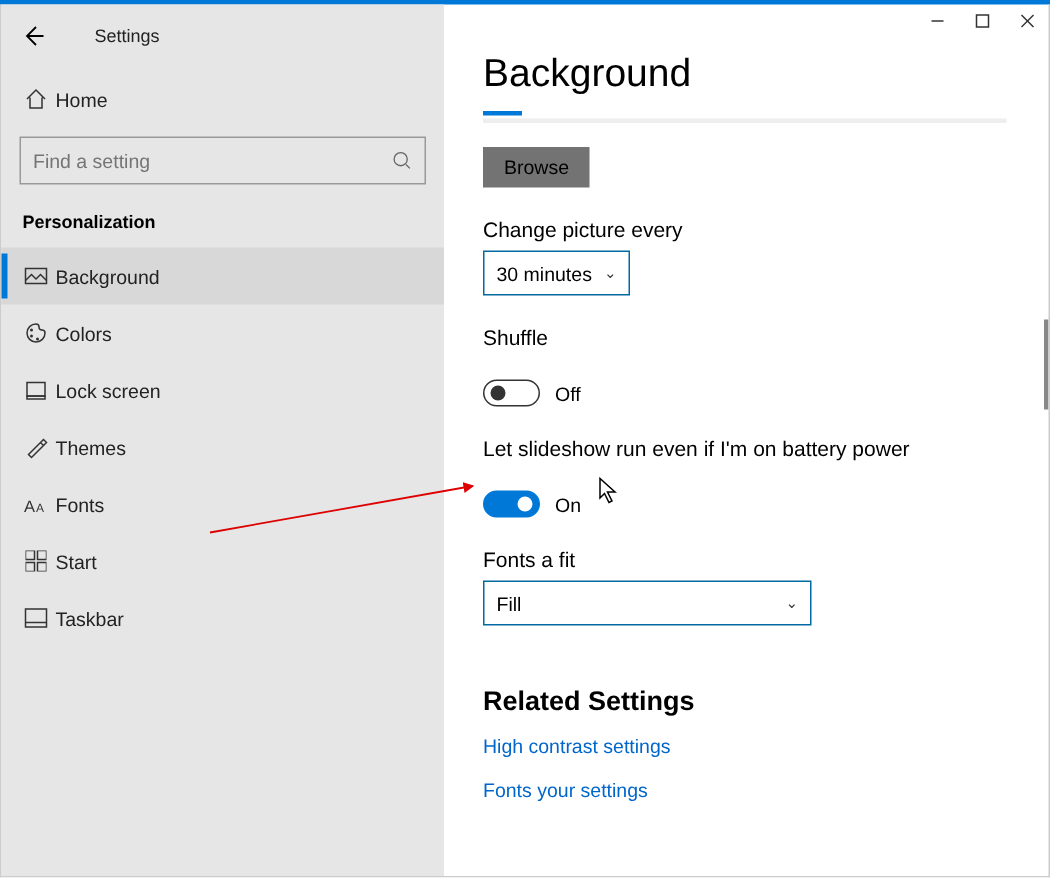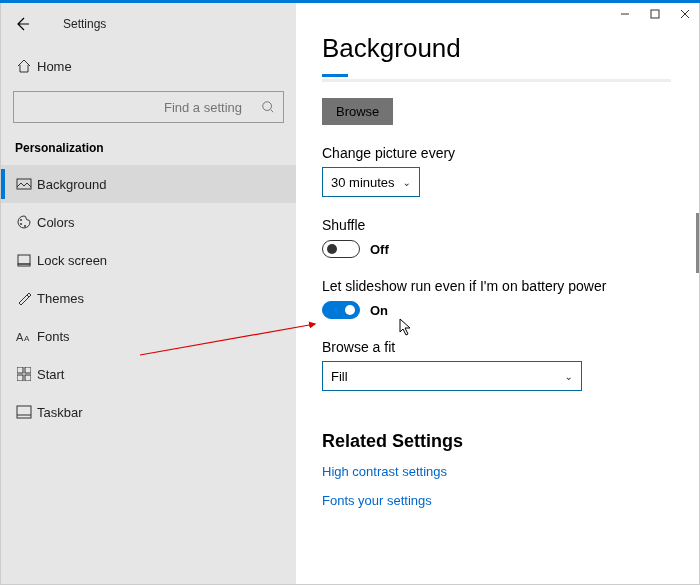--- a/index.html
+++ b/index.html
@@ -8,34 +8,34 @@
 .window { display: flex; height: 582px; border: 1px solid #ccc; border-top: none; }
 .win-controls { position: absolute; top: 3px; right: 0; display: flex; z-index: 5; }
 .win-btn { width: 30px; height: 22px; display: flex; align-items: center; justify-content: center; font-size: 11px; color: #333; background: transparent; cursor: default; }
 .sidebar { width: 295px; background: #E6E6E6; padding: 8px 0 0 0; }
 .sb-top { display: flex; align-items: center; padding: 4px 12px 14px 12px; gap: 32px; }
 .back-arrow { width: 18px; height: 18px; display: flex; align-items: center; justify-content: center; }
 .app-title { font-size: 12px; color: #222; }
 .sb-row { display: flex; align-items: center; height: 38px; padding: 0 12px 0 14px; gap: 4px; font-size: 13px; color: #222; cursor: default; }
 .sb-row .ico { width: 18px; height: 18px; display: flex; align-items: center; justify-content: center; }
 .search { margin: 6px 12px 14px 12px; height: 32px; border: 1px solid #999; display: flex; align-items: center; padding: 0 8px; justify-content: space-between; background: #E6E6E6; }
-.search input { border: none; background: transparent; outline: none; font-size: 13px; width: 220px; color: #666; text-align: right; }
+.search input { border: none; background: transparent; outline: none; font-size: 13px; width: 220px; color: #666; }
 .cat-label { padding: 4px 14px 10px 14px; font-size: 12px; font-weight: 600; color: #000; }
 .sb-row.active { position: relative; background: #d8d8d8; }
 .sb-row.active::before { content: ""; position: absolute; left: 0; top: 4px; bottom: 4px; width: 4px; background: #0078d7; }
 .content { flex: 1; padding: 30px 28px 0 26px; position: relative; overflow: hidden; }
 .h1 { font-size: 26px; font-weight: 400; color: #000; margin-bottom: 10px; }
 .tab-underline { width: 26px; height: 3px; background: #0078d7; margin-bottom: 2px; }
 .sep-line { height: 3px; background: #eee; margin-bottom: 16px; }
 .btn { display: inline-block; padding: 6px 14px; background: #737373; font-size: 13px; border: none; cursor: default; }
 .label { font-size: 14px; color: #000; margin-top: 20px; margin-bottom: 6px; }
 .select { display: inline-flex; align-items: center; justify-content: space-between; border: 1px solid #0369a1; background: #fff; font-size: 13px; padding: 4px 8px; min-width: 98px; height: 30px; }
-.select.wide { width: 260px; text-align: right; }
+.select.wide { width: 219px; text-align: right; }
 .chev { font-size: 10px; color: #333; margin-left: 8px; }
-.toggle-row { display: flex; align-items: center; gap: 10px; margin-top: 7px; font-weight: bold; }
+.toggle-row { display: flex; align-items: center; gap: 10px; margin-top: 20px; }
 .toggle { width: 38px; height: 18px; border-radius: 10px; border: 1px solid #333; position: relative; background: #fff; }
 .toggle .knob { width: 10px; height: 10px; border-radius: 50%; background: #333; position: absolute; top: 3px; left: 4px; }
 .toggle.on { background: #0078d7; border-color: #0078d7; }
 .toggle.on .knob { background: #fff; left: auto; right: 4px; }
 .toggle-label { font-size: 13px; }
 .h2 { font-size: 18px; font-weight: 600; margin-top: 40px; margin-bottom: 12px; }
 .link { color: #0066cc; font-size: 13px; display: block; margin-bottom: 14px; cursor: default; }
 .scrollbar { position: absolute; right: 0; top: 210px; width: 3px; height: 60px; background: #888; }
 svg { display: block; }
 .arrow-annot { position: absolute; pointer-events: none; }
@@ -192,21 +192,21 @@
     </div>
 
     <div class="label">Let slideshow run even if I'm on battery power</div>
     <div class="toggle-row">
       <div class="toggle on">
           <div class="knob"></div>
         </div>
       <span class="toggle-label">On</span>
     </div>
 
-    <div class="label">Browse a fit</div>
+    <div class="label">Fonts a fit</div>
     <div class="select wide">
       <span>Fill</span>
       <span class="chev">⌄</span>
     </div>
 
     <div class="h2">Related Settings</div>
     <a class="link">High contrast settings</a>
     <a class="link">Fonts your settings</a>
 
     <div class="scrollbar"></div>

